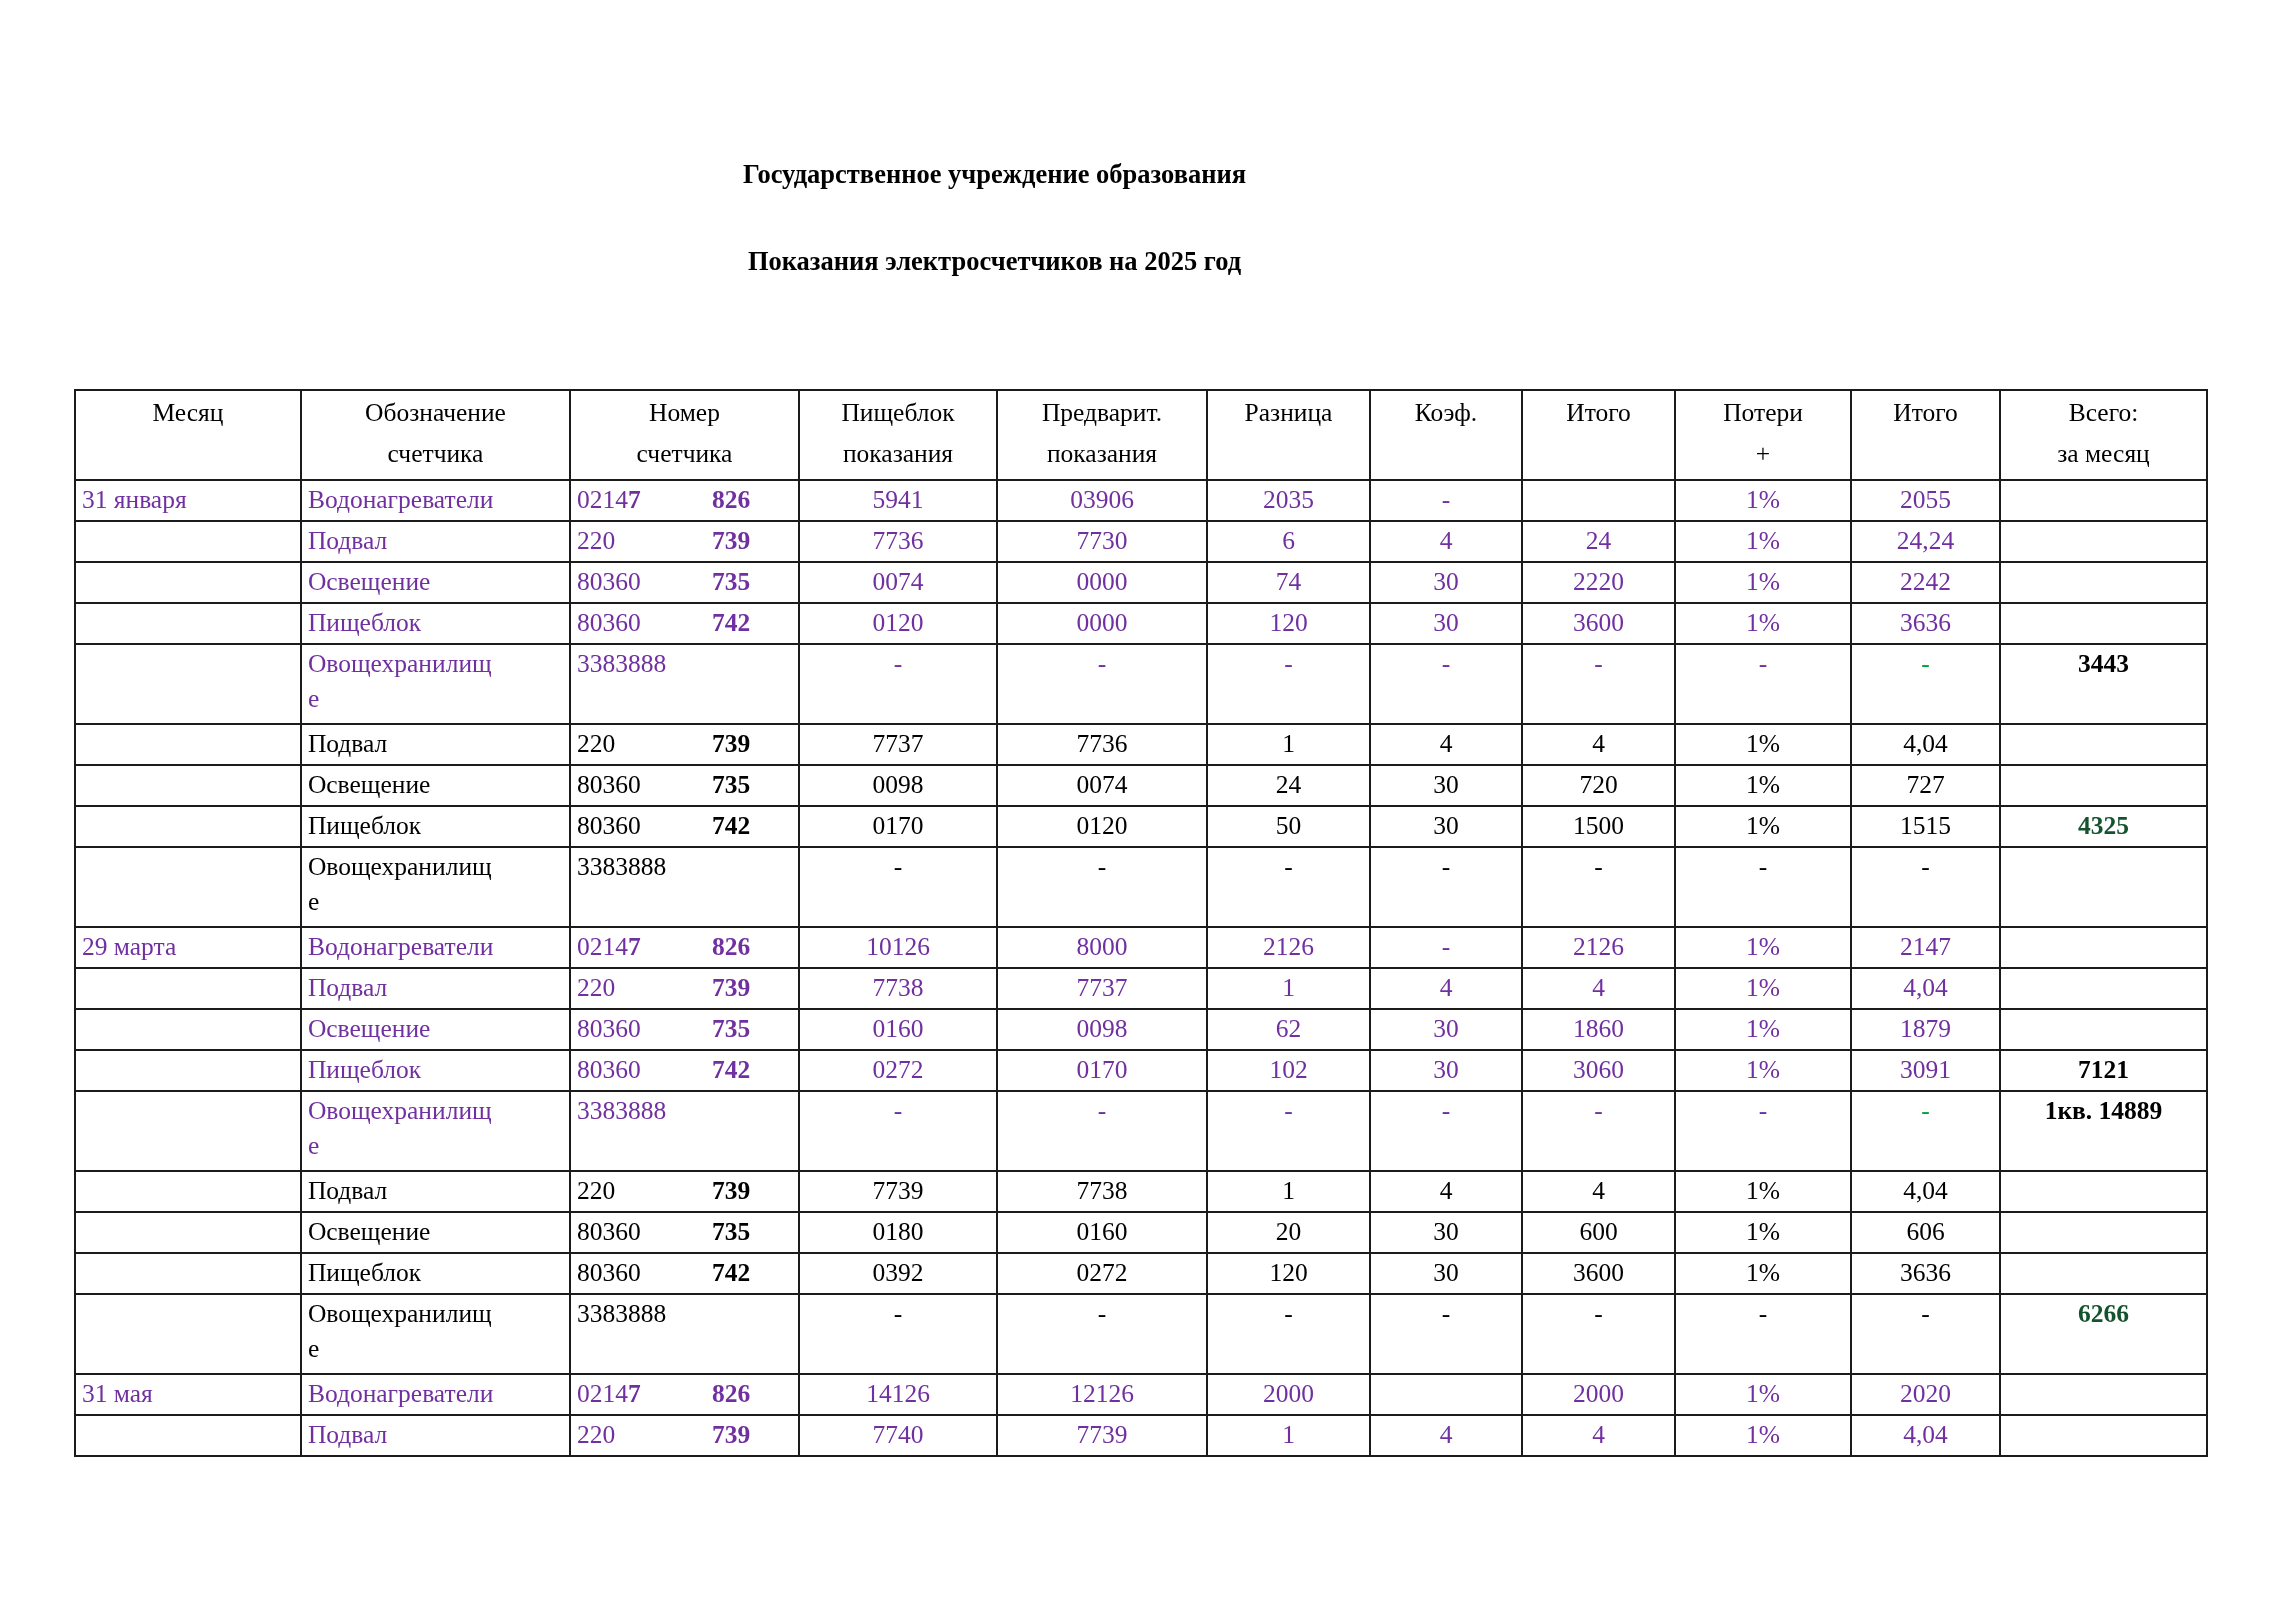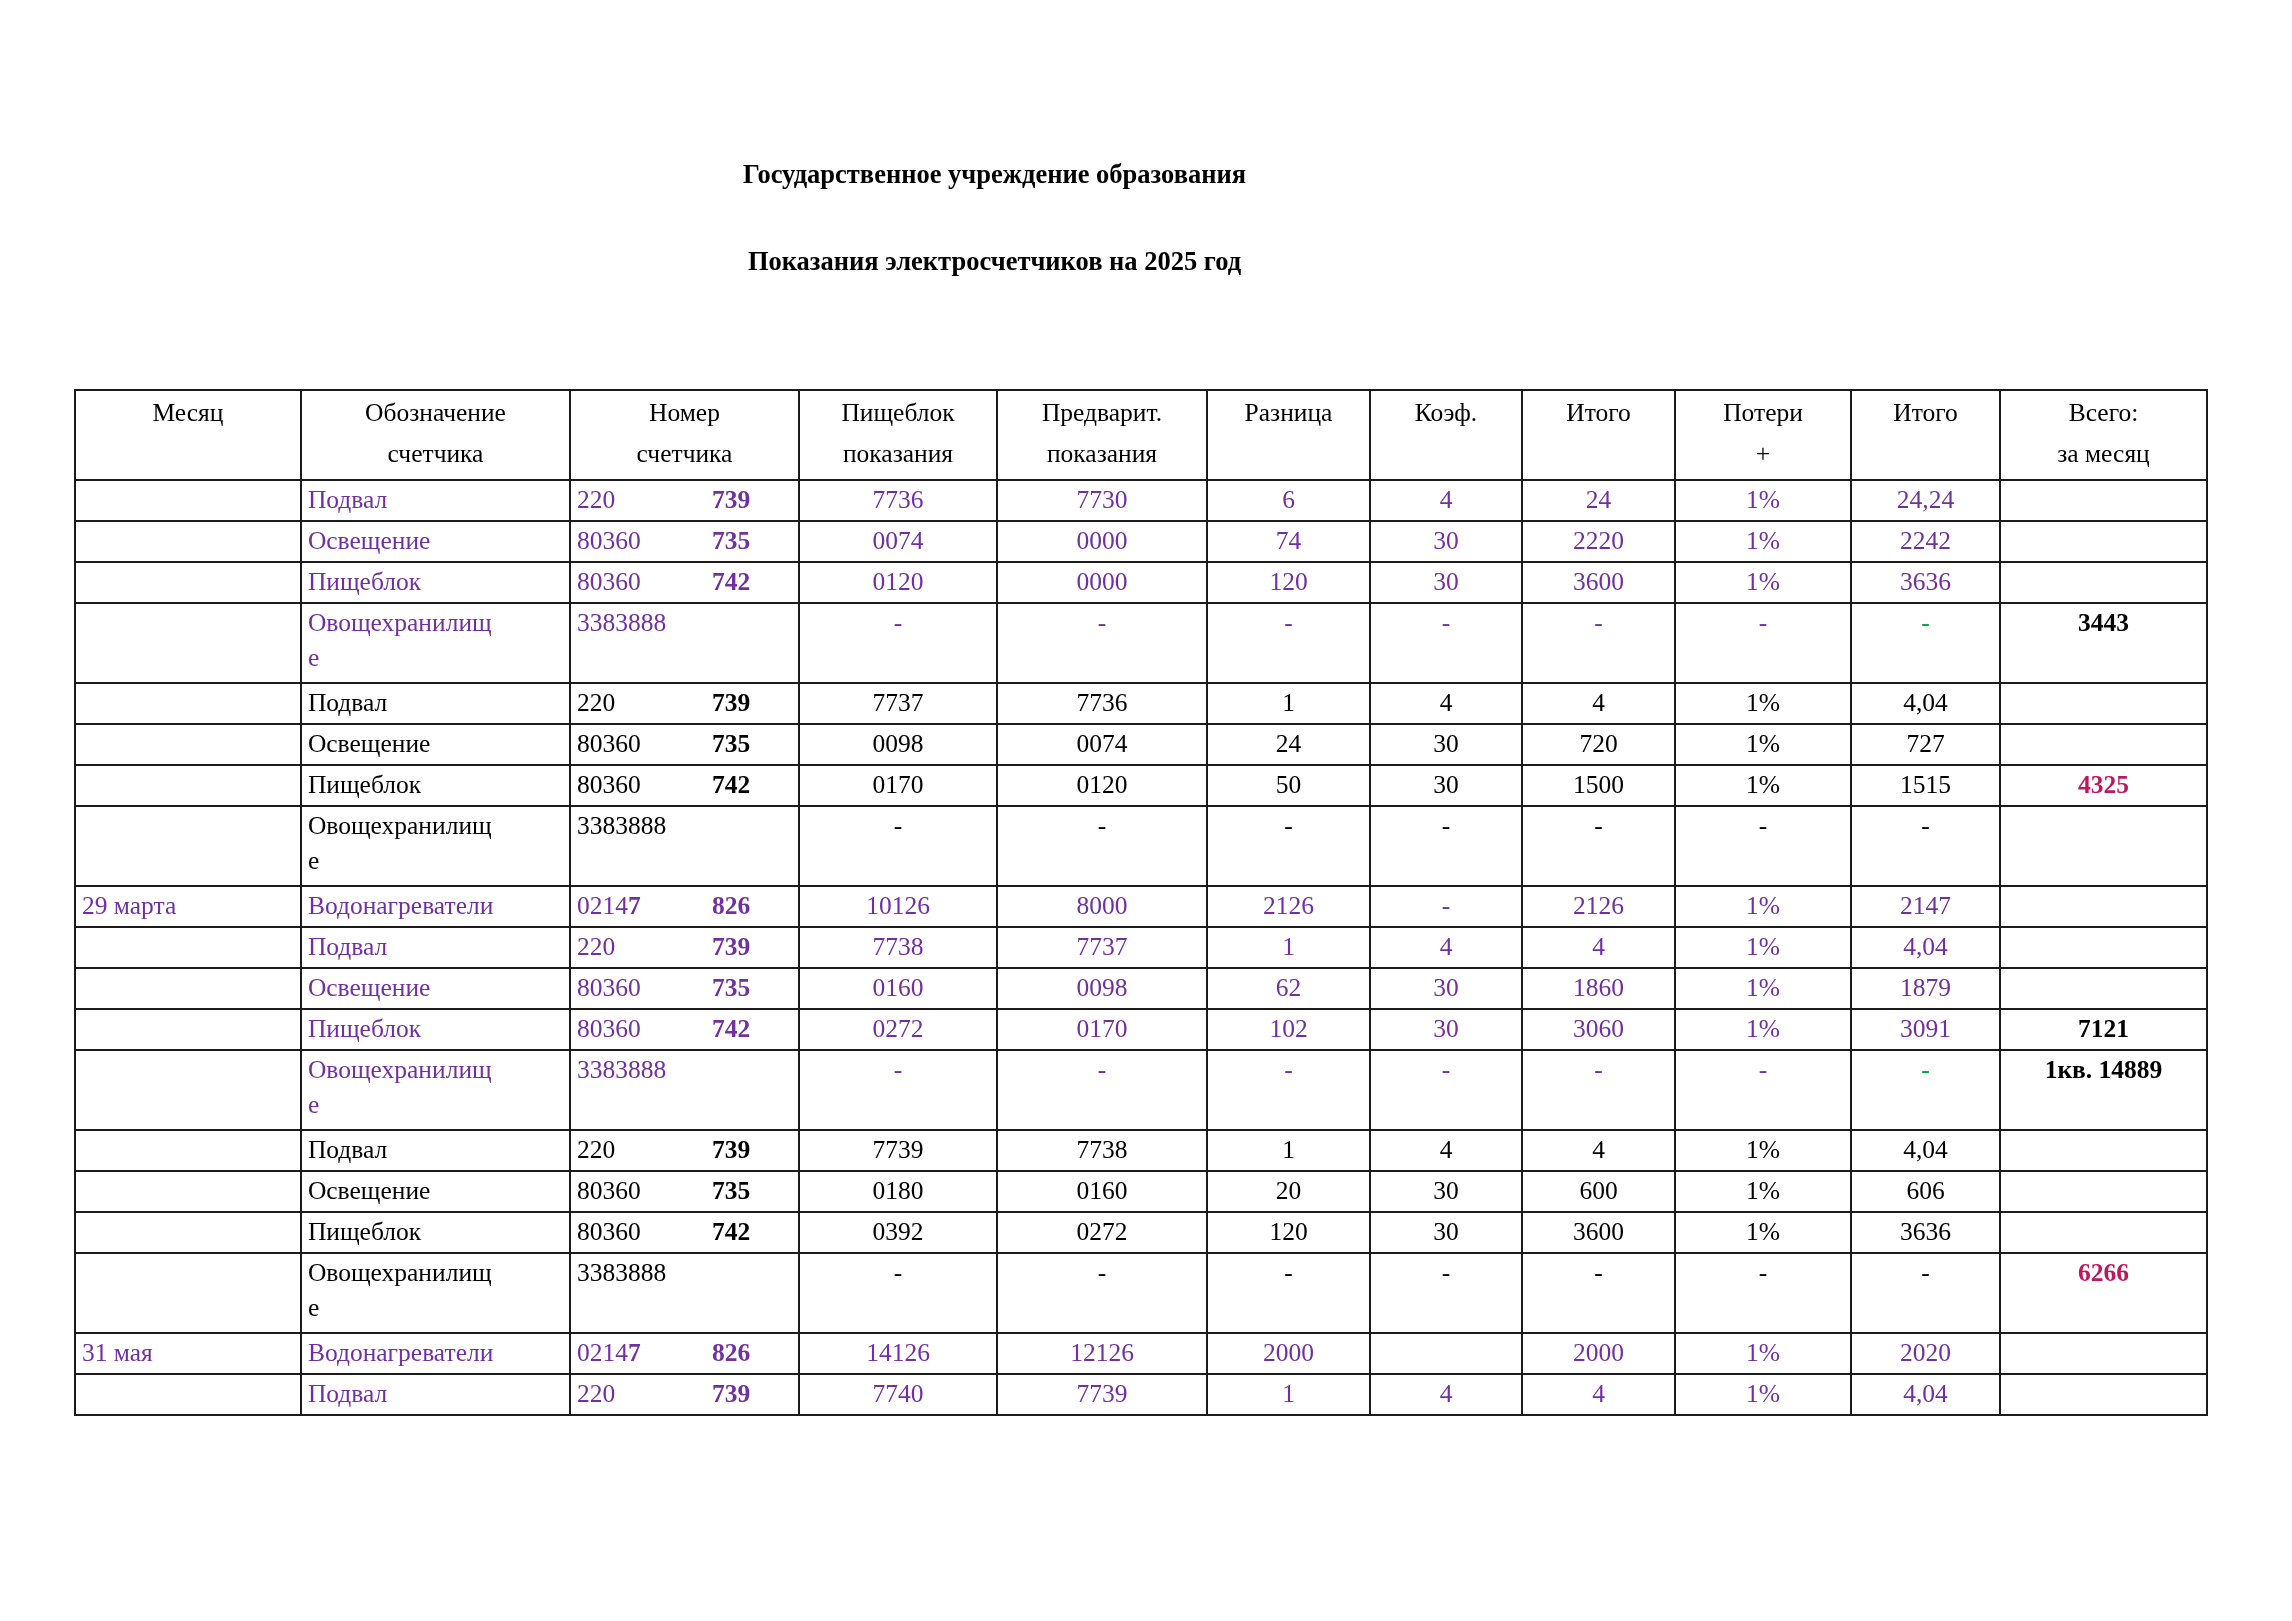--- a/index.html
+++ b/index.html
@@ -43,21 +43,21 @@
   tbody td{height:37px;line-height:35px;}
   tr.tall td{height:76px;}
   tr.month-start td{border-top:2.9px solid #1b1b1b;}
   td.c-month{text-align:left;padding-left:9.8px;}
   td.c-meter{text-align:left;white-space:pre-line;}
   td.c-number{text-align:left;}
   td.c-number .np-left{display:inline-block;min-width:135px;}
   td.c-number .np-bold{font-weight:bold;}
   td.c-last, td.c-prev, td.c-diff, td.c-coef,
   td.c-total1, td.c-loss, td.c-total2{text-align:center;}
-  td.c-month-total{text-align:center;font-weight:bold;color:#be185d;}
+  td.c-month-total{text-align:center;font-weight:bold;color:#14532d;}
   tr.purple td{color:#7030A0;}
   tr.purple td.c-month-total{color:#000;border-radius:27px;}
   td .green-dash{color:#00A03C;}
 </style>
 </head>
 <body>
 
 <div class="page">
   <div class="title">
     <div>Государственное учреждение образования</div>
@@ -93,20 +93,33 @@
           <th>Коэф.</th>
           <th>Итого</th>
           <th>Потери
 +</th>
           <th>Итого</th>
           <th>Всего:
 за месяц</th>
         </tr>
     </thead>
     <tbody id="body-rows">
+        <tr class="purple month-start">
+          <td class="c-month">31 января</td>
+          <td class="c-meter">Водонагреватели</td>
+          <td class="c-number"><span class="np-left">0214<span class="np-bold">7</span></span><span class="np-bold">826</span></td>
+          <td class="c-last">5941</td>
+          <td class="c-prev">03906</td>
+          <td class="c-diff">2035</td>
+          <td class="c-coef">-</td>
+          <td class="c-total1"></td>
+          <td class="c-loss">1%</td>
+          <td class="c-total2">2055</td>
+          <td class="c-month-total"></td>
+        </tr>
         <tr class="purple">
           <td class="c-month"></td>
           <td class="c-meter">Подвал</td>
           <td class="c-number"><span class="np-left">220</span><span class="np-bold">739</span></td>
           <td class="c-last">7736</td>
           <td class="c-prev">7730</td>
           <td class="c-diff">6</td>
           <td class="c-coef">4</td>
           <td class="c-total1">24</td>
           <td class="c-loss">1%</td>

